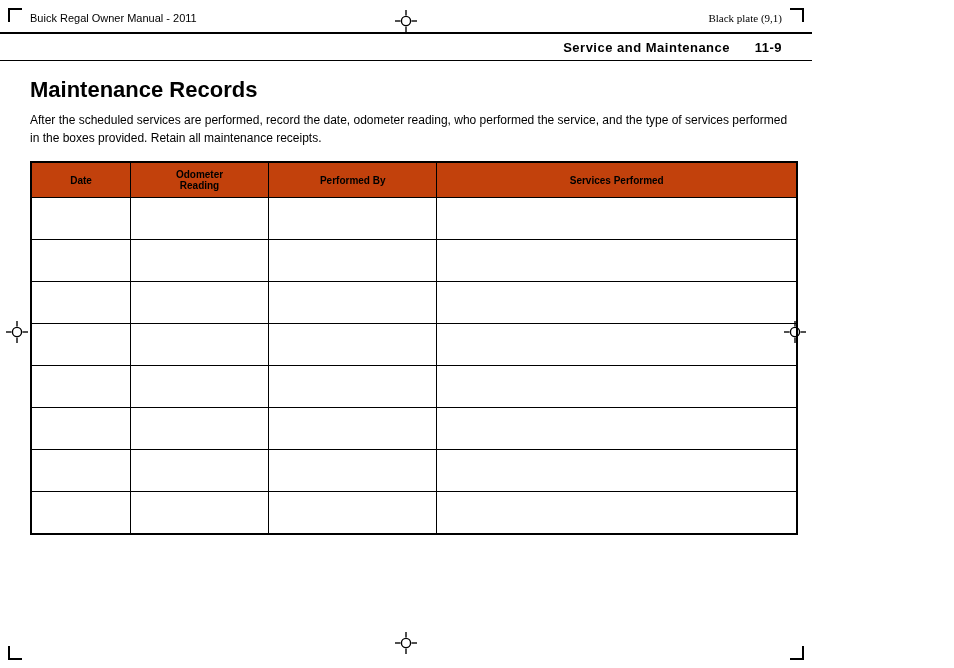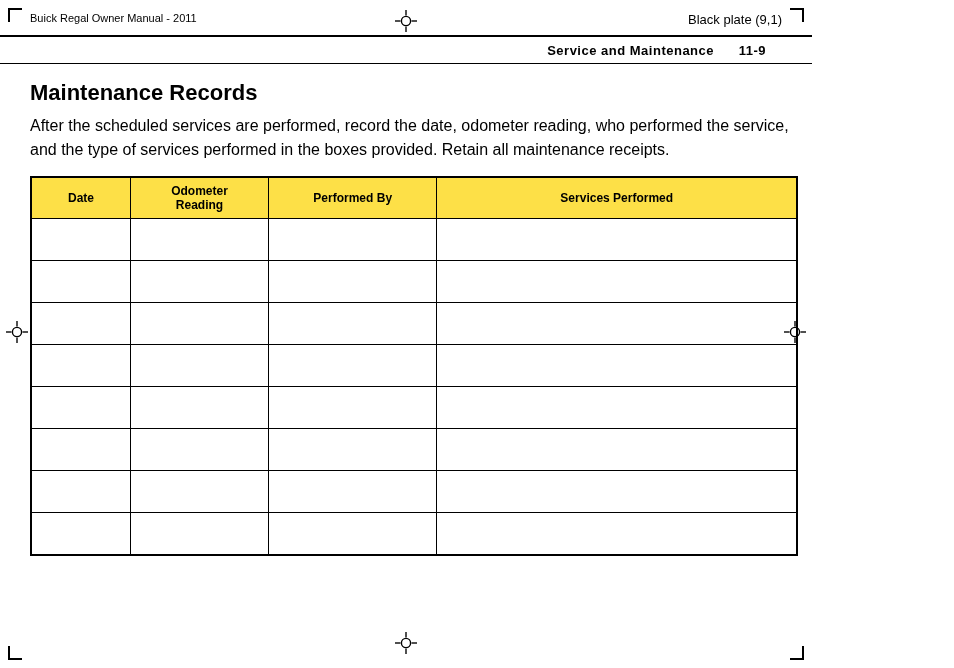--- a/index.html
+++ b/index.html
@@ -40,30 +40,31 @@
     }
 
     .header-center {
       position: absolute;
       left: 50%;
       transform: translateX(-50%);
       top: 10px;
     }
 
     .header-right {
-      font-size: 13px;
+      font-size: 11px;
       color: #000;
+      font-family: Liberation Serif, serif;
     }
 
     
     .section-title-bar {
       border-top: 2px solid #000;
       border-bottom: 1px solid #000;
       text-align: right;
-      padding: 4px 46px;
+      padding: 4px 30px;
       margin-bottom: 0;
     }
 
     .section-title-text {
       font-size: 13px;
       font-weight: bold;
       letter-spacing: 0.5px;
     }
 
     
@@ -72,40 +73,40 @@
     }
 
     .page-title {
       font-size: 22px;
       font-weight: bold;
       margin-bottom: 8px;
       color: #000;
     }
 
     .description {
-      font-size: 16px;
+      font-size: 12px;
       line-height: 1.5;
       margin-bottom: 14px;
       color: #000;
     }
 
     
     .maintenance-table {
       width: 100%;
       border-collapse: collapse;
       border: 2px solid #000;
     }
 
     .maintenance-table th {
       border: 1px solid #000;
       padding: 6px 8px;
       text-align: center;
-      font-size: 12px;
+      font-size: 10px;
       font-weight: bold;
-      background: #fde047;
+      background: #c2410c;
       vertical-align: middle;
     }
 
     .maintenance-table td {
       border: 1px solid #000;
       height: 42px;
       padding: 4px 8px;
     }
 
     

